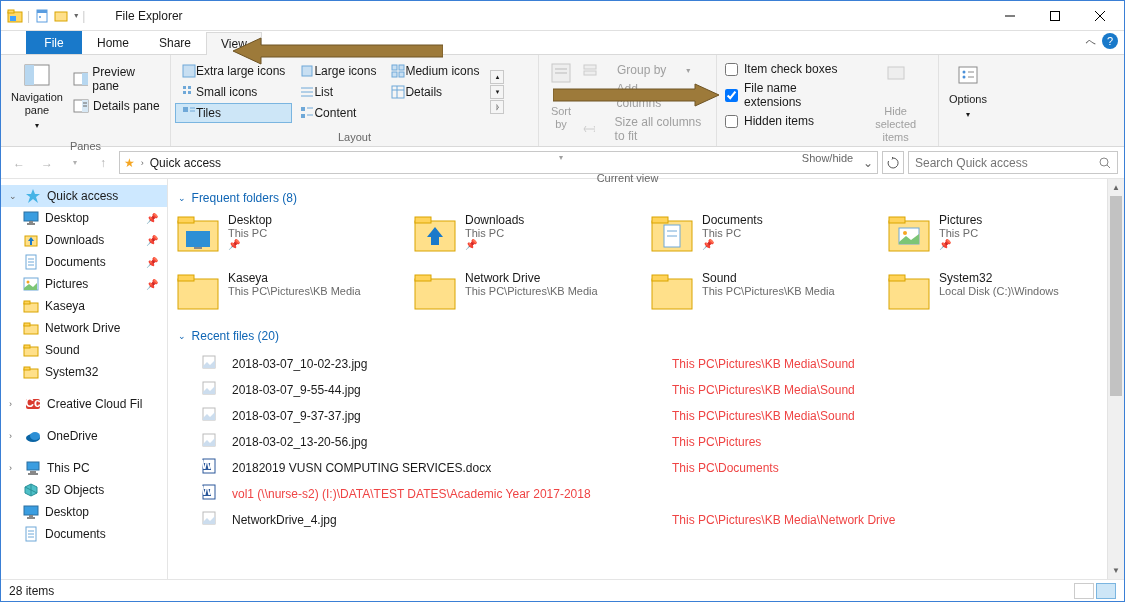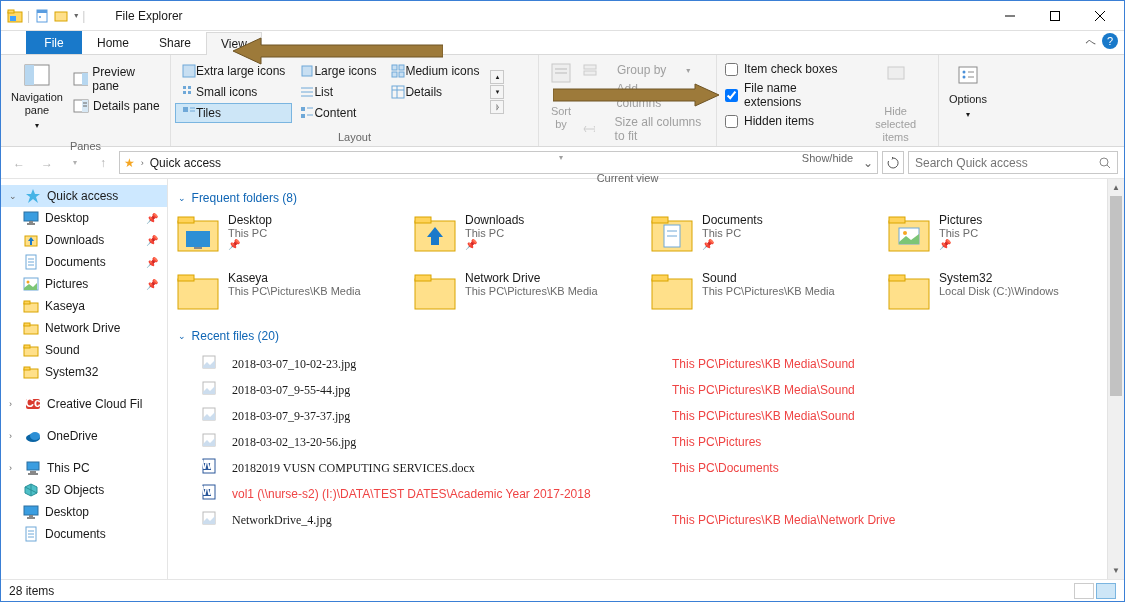--- a/index.html
+++ b/index.html
@@ -48,21 +48,21 @@
 .section-h{display:flex;align-items:center;gap:6px;color:#1066b5;font-size:13px;padding:4px 0 8px 2px;}
 .section-h .caret{font-size:9px;color:#1066b5;cursor:pointer;}
 .folders-grid{display:grid;grid-template-columns:repeat(4,1fr);row-gap:18px;padding-bottom:14px;}
 .folder-tile{display:flex;gap:8px;align-items:flex-start;cursor:pointer;}
 .folder-ico{width:44px;height:40px;position:relative;}
 .folder-tile .meta .name{font-size:12px;}
 .folder-tile .meta .path{font-size:11px;color:#6a6a6a;}
 .folder-tile .meta .pin{color:#888;font-size:10px;}
 .file-row{display:flex;align-items:center;gap:10px;padding:2px 0;cursor:pointer;}
 .file-row .ico{width:22px;height:22px;display:flex;align-items:center;justify-content:center;}
-.file-row .name{width:430px;font-family:Liberation Serif, serif;}
+.file-row .name{width:430px;}
 .file-row .path{color:#ef4444;}
 .statusbar{height:22px;border-top:1px solid #e5e5e5;display:flex;align-items:center;padding:0 8px;font-size:11px;color:#1066b5;}
 .statusbar .view-toggle{margin-left:auto;display:flex;gap:2px;}
 .vt{width:20px;height:16px;border:1px solid #ccc;background:#fff;cursor:pointer;}
 .vt.active{background:#cde6f7;border-color:#7ab5e0;}
 .scrollbar-v{position:absolute;right:0;top:0;width:17px;height:100%;background:#f0f0f0;border-left:1px solid #e3e3e3;}
 .sb-arrow{height:17px;background:#f0f0f0;display:flex;align-items:center;justify-content:center;color:#666;font-size:8px;}
 .sb-thumb{background:#c2c2c2;position:absolute;left:2px;right:2px;}
 svg{display:block;}
 .arrow-annot{position:absolute;z-index:50;pointer-events:none;}

